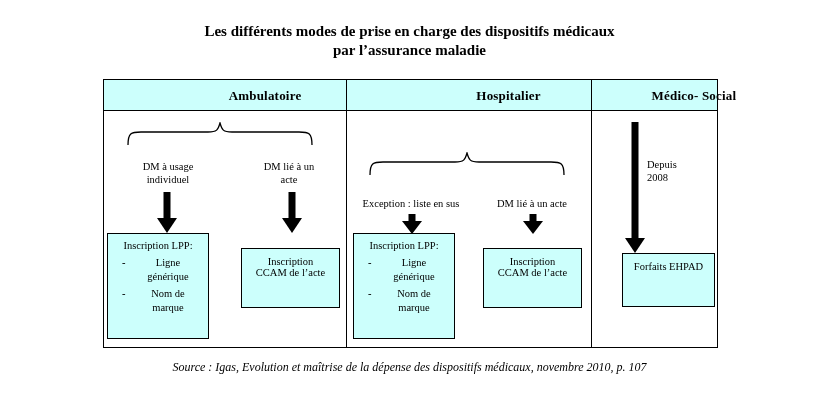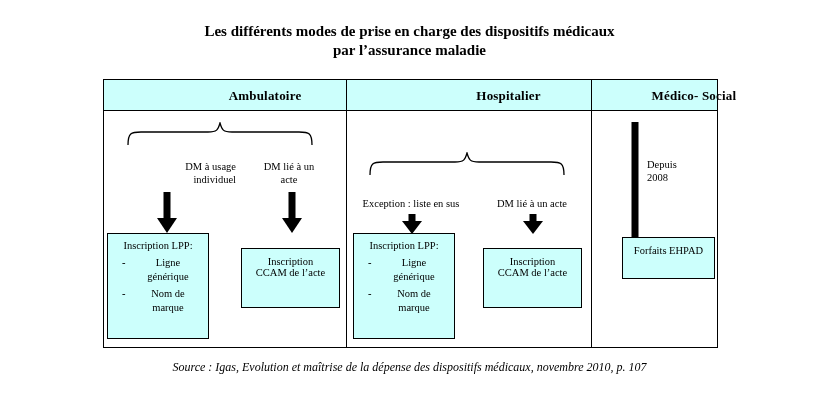--- a/index.html
+++ b/index.html
@@ -176,21 +176,21 @@
   <div class="col-divider" id="divider-1"></div>
   <div class="col-divider" id="divider-2"></div>
 
   <div class="brace" style="left:21px; top:42px;">
     <svg width="190" height="24" viewBox="0 0 190 24">
       <path d="M3 23 C3 11, 6 10, 16 10 L83 10 C92 10, 93 8, 95 1
                C97 8, 98 10, 107 10 L174 10 C184 10, 187 11, 187 23" fill="none" stroke="#000" stroke-width="1.3"></path>
     </svg>
   </div>
 
-  <div class="lbl" style="left:12px; top:80px; width:120px;text-align:right;">
+  <div class="lbl" style="left:4px; top:80px; width:120px;">
     <span>DM à usage<br>individuel</span>
   </div>
   <div class="lbl" style="left:130px; top:80px; width:110px;">
     <span>DM lié à un<br>acte</span>
   </div>
 
   <div class="arrow" style="left:52px; top:112px;">
     <svg width="22" height="42" viewBox="0 0 22 42">
       <rect x="7.5" y="0" width="7" height="28" fill="#000"></rect>
       <polygon points="1,26 21,26 11,41" fill="#000"></polygon>
@@ -271,19 +271,19 @@
     <svg width="22" height="132" viewBox="0 0 22 132">
       <rect x="7.5" y="0" width="7" height="118" fill="#000"></rect>
       <polygon points="1,116 21,116 11,131" fill="#000"></polygon>
     </svg>
   </div>
 
   <div class="lbl" style="left:543px; top:78px; width:62px; text-align:left;">
     <span>Depuis<br>2008</span>
   </div>
 
-  <div class="box box-ehpad" style="left:518px; top:157px; width:93px; height:42px;">
+  <div class="box box-ehpad" style="left:518px; top:173px; width:93px; height:54px;">
     <span class="box-text">Forfaits EHPAD</span>
   </div>
 
 </div>
 
 <div id="source">Source : Igas, Evolution et maîtrise de la dépense des dispositifs médicaux, novembre 2010, p. 107</div>
 
 </body></html>

